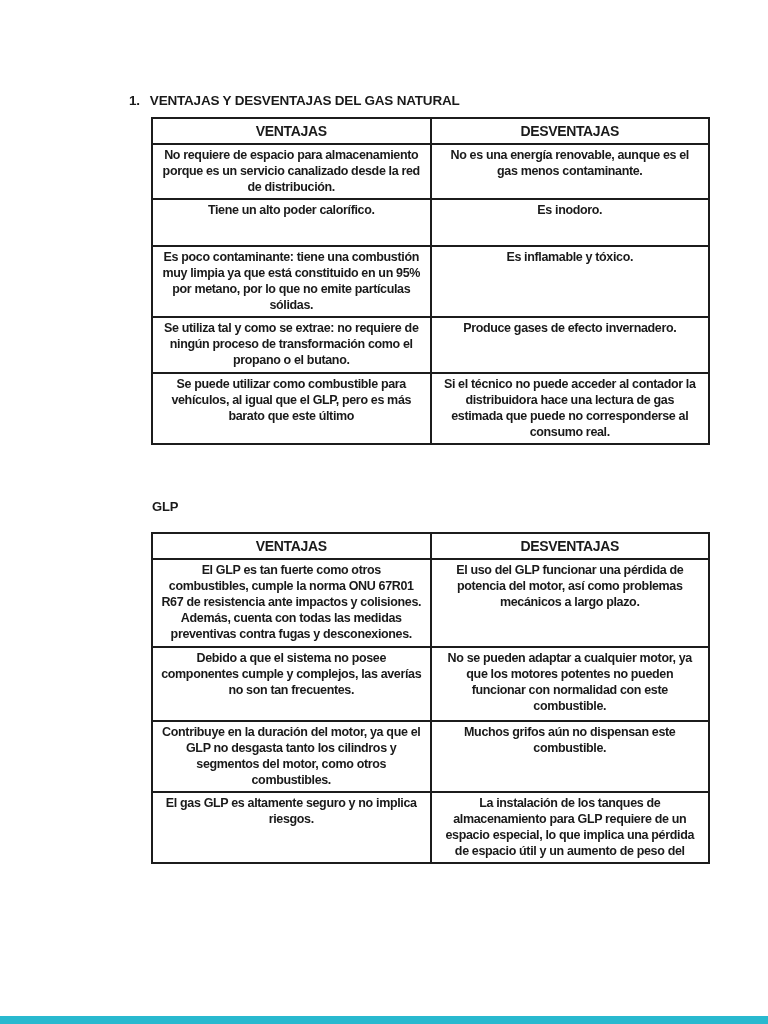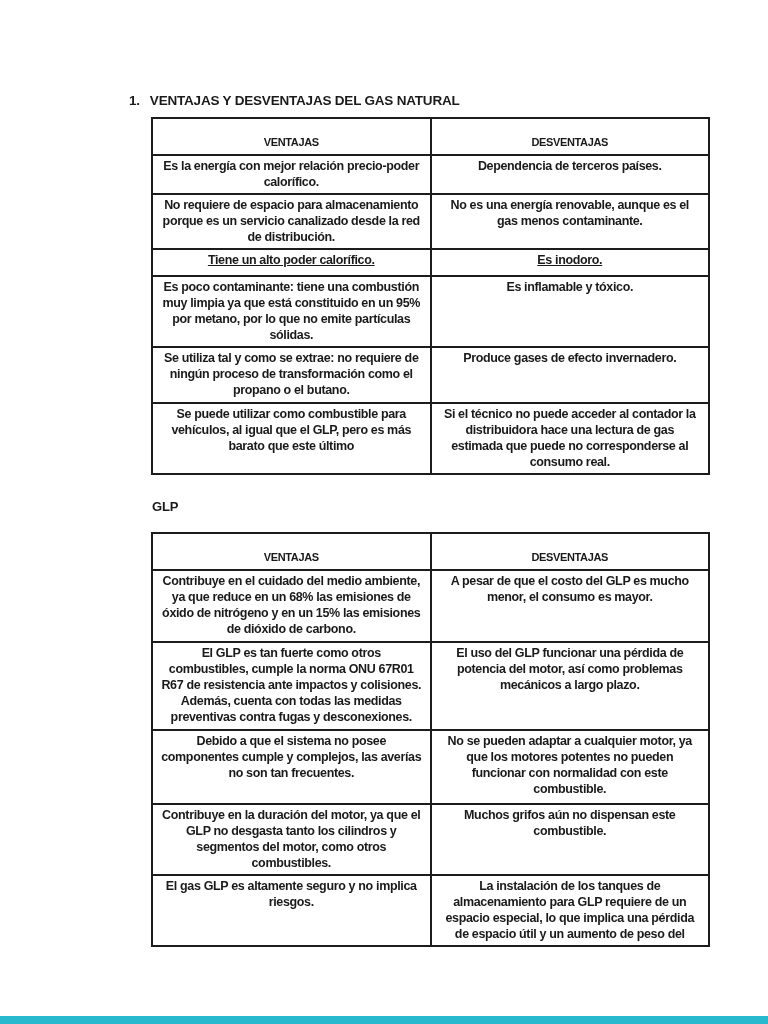--- a/index.html
+++ b/index.html
@@ -48,28 +48,28 @@
     border: 2px solid #1c1c1c;
     padding: 2px 8px 3px 8px;
     vertical-align: top;
     text-align: center;
     font-size: 12.5px;
     font-weight: bold;
     line-height: 16px;
     letter-spacing: -0.35px;
   }
   table.cmp th {
-    font-size: 11px;
-    padding-top: 15px;
+    font-size: 14px;
+    padding-top: 4px;
     padding-bottom: 4px;
   }
   
   #table-gas tr.r1 { height: 38px; }
   #table-gas tr.r2 { height: 53px; }
-  #table-gas tr.r3 { height: 27px; text-decoration: underline; }
+  #table-gas tr.r3 { height: 47px; }
   #table-gas tr.r4 { height: 64px; }
   #table-gas tr.r5 { height: 56px; border-radius: 23px; }
   #table-gas tr.r6 { height: 66px; }
   #table-glp tr.r1 { height: 72px; }
   #table-glp tr.r2 { height: 88px; padding-left: 32px; }
   #table-glp tr.r3 { height: 74px; }
   #table-glp tr.r4 { height: 70px; }
   #table-glp tr.r5 { height: 66px; }
   .footer-bar {
     position: absolute;
@@ -86,24 +86,20 @@
 <div class="doc-heading">
   <span>1.</span>
   <span>VENTAJAS Y DESVENTAJAS DEL GAS NATURAL</span>
 </div>
 
 <table class="cmp" id="table-gas">
   <tbody>
     <tr>
       <th>VENTAJAS</th>
       <th>DESVENTAJAS</th>
-    </tr>
-    <tr class="r1">
-      <td>Es la energía con mejor relación precio-poder calorífico.</td>
-      <td>Dependencia de terceros países.</td>
     </tr>
     <tr class="r2">
       <td>No requiere de espacio para almacenamiento porque es un servicio canalizado desde la red de distribución.</td>
       <td>No es una energía renovable, aunque es el gas menos contaminante.</td>
     </tr>
     <tr class="r3">
       <td>Tiene un alto poder calorífico.</td>
       <td>Es inodoro.</td>
     </tr>
     <tr class="r4">
@@ -122,24 +118,20 @@
 </table>
 
 <div class="sub-heading">GLP</div>
 
 <table class="cmp" id="table-glp">
   <tbody>
     <tr>
       <th>VENTAJAS</th>
       <th>DESVENTAJAS</th>
     </tr>
-    <tr class="r1">
-      <td>Contribuye en el cuidado del medio ambiente, ya que reduce en un 68% las emisiones de óxido de nitrógeno y en un 15% las emisiones de dióxido de carbono.</td>
-      <td>A pesar de que el costo del GLP es mucho menor, el consumo es mayor.</td>
-    </tr>
     <tr class="r2">
       <td>El GLP es tan fuerte como otros combustibles, cumple la norma ONU 67R01 R67 de resistencia ante impactos y colisiones. Además, cuenta con todas las medidas preventivas contra fugas y desconexiones.</td>
       <td>El uso del GLP funcionar una pérdida de potencia del motor, así como problemas mecánicos a largo plazo.</td>
     </tr>
     <tr class="r3">
       <td>Debido a que el sistema no posee componentes cumple y complejos, las averías no son tan frecuentes.</td>
       <td>No se pueden adaptar a cualquier motor, ya que los motores potentes no pueden funcionar con normalidad con este combustible.</td>
     </tr>
     <tr class="r4">
       <td>Contribuye en la duración del motor, ya que el GLP no desgasta tanto los cilindros y segmentos del motor, como otros combustibles.</td>

